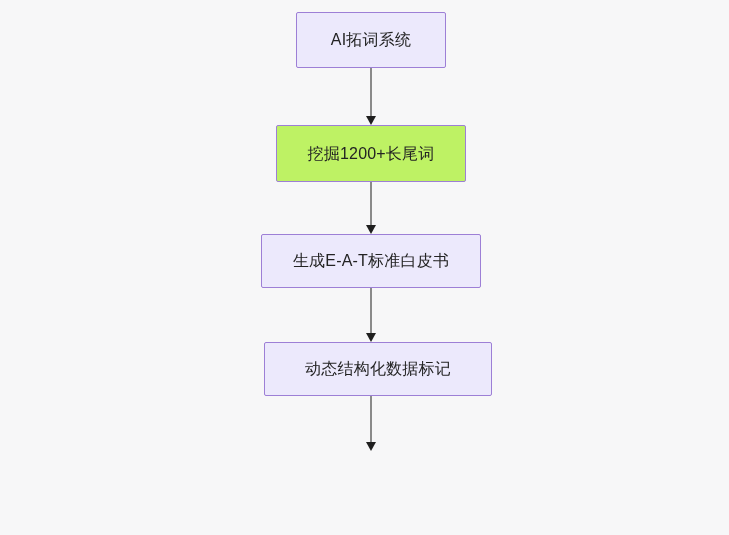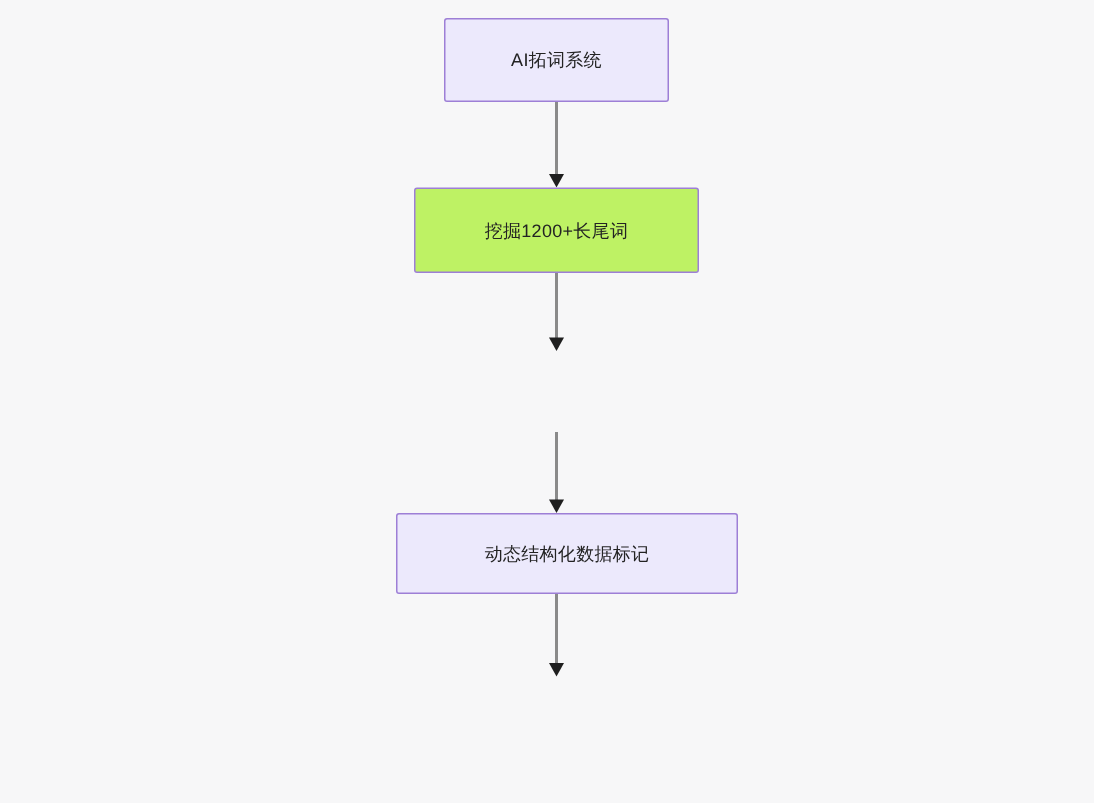--- a/index.html
+++ b/index.html
@@ -21,21 +21,21 @@
   .node {
     position: absolute;
     box-sizing: border-box;
     background: #ece9fc;
     border: 1.6px solid #9d7fd6;
     border-radius: 2px;
     display: flex;
     align-items: center;
     justify-content: center;
     color: #232323;
-    font-size: 12px;
+    font-size: 16px;
     line-height: 1;
     letter-spacing: 0.2px;
     white-space: nowrap;
   }
   .connector {
     position: absolute;
     width: 14px;
     display: flex;
     flex-direction: column;
     align-items: center;
@@ -71,20 +71,23 @@
 
   <div class="node" style="left: 276px; top: 125px; width: 190px; height: 57px; background: #bef264; border-color: rgb(157, 127, 214); color: rgb(35, 35, 35);">
     <span>挖掘1200+长尾词</span>
   </div>
 
   <div class="connector" style="left: 364px; top: 182px; height: 52px;">
     <div class="line" style="background: rgb(138, 138, 138);"></div>
     <div class="head" style="border-top-color: rgb(31, 31, 31);"></div>
   </div>
 
+  <div class="node" style="left: 261px; top: 234px; width: 220px; height: 54px; background: rgb(236, 233, 252); border-color: rgb(157, 127, 214); color: rgb(35, 35, 35);">
+    <span>生成E-A-T标准白皮书</span>
+  </div>
 
   <div class="connector" style="left: 364px; top: 288px; height: 54px;">
     <div class="line" style="background: rgb(138, 138, 138);"></div>
     <div class="head" style="border-top-color: rgb(31, 31, 31);"></div>
   </div>
 
   <div class="node" style="left: 264px; top: 342px; width: 228px; height: 54px; background: rgb(236, 233, 252); border-color: rgb(157, 127, 214); color: rgb(35, 35, 35);">
     <span>动态结构化数据标记</span>
   </div>
 

